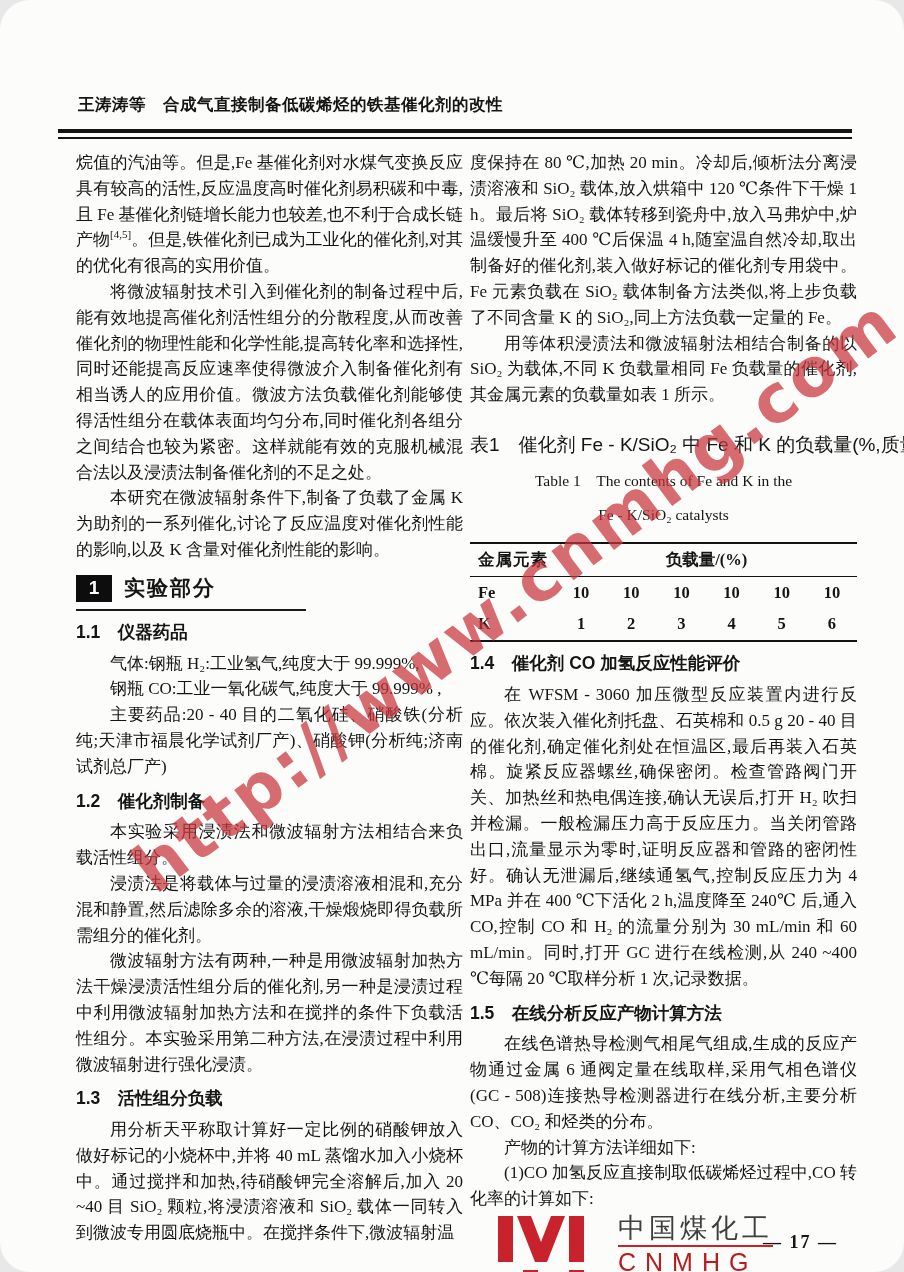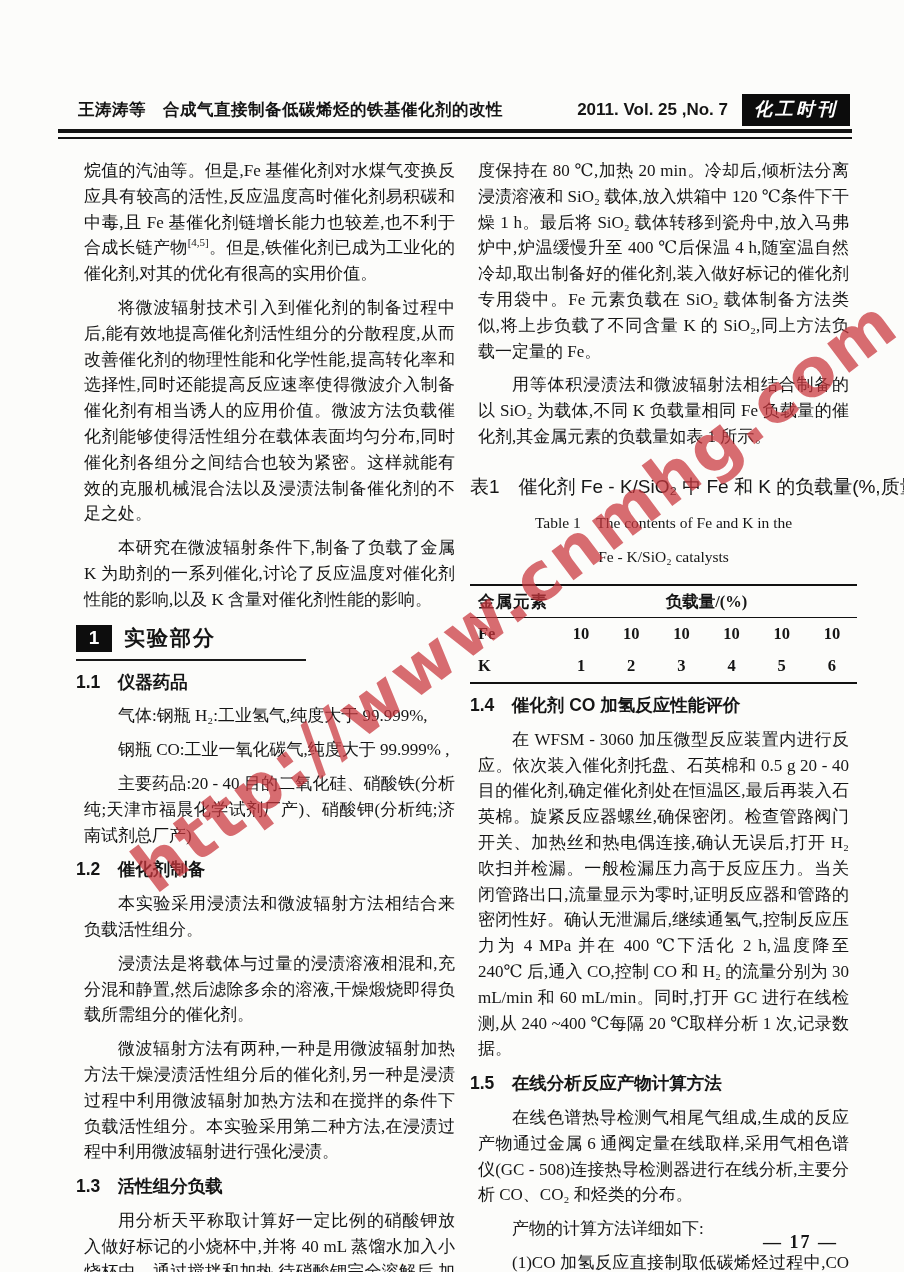--- a/index.html
+++ b/index.html
@@ -1,32 +1,32 @@
 <!DOCTYPE html>
 <html><head>
 <meta charset="utf-8">
 <style>
   html,body{margin:0;padding:0;background:#e8e8e8;}
   .page{
     position:relative;width:904px;height:1272px;background:#fcfcfa;
     font-family:"Liberation Serif","DejaVu Serif",serif;color:#151515;
-    overflow:hidden;margin:0 auto;
+    overflow:hidden;margin:0 auto;border-radius:30px;
   }
   
   .hdr{position:absolute;left:78px;top:94px;width:772px;display:flex;align-items:center;justify-content:space-between;}
   .hdr-left{font-family:"Liberation Sans","DejaVu Sans",sans-serif;font-size:16.5px;font-weight:600;letter-spacing:.5px;white-space:nowrap;}
   .hdr-right{display:flex;align-items:center;gap:14px;}
   .hdr-issue{font-family:"Liberation Sans",sans-serif;font-size:17px;font-weight:600;white-space:nowrap;}
   .badge{background:#0c0c0c;color:#fff;font-weight:bold;font-style:italic;font-size:18px;padding:3px 12px 5px;letter-spacing:3px;white-space:nowrap;}
   .hdr-rule{position:absolute;left:58px;top:129px;width:794px;height:4px;border-top:4px solid #141414;border-bottom:2px solid #141414;}
   
   .col{position:absolute;top:150px;width:387px;font-size:17px;line-height:25.8px;}
   .col-l{left:76px;}
   .col-r{left:470px;}
-  .para{text-align:justify;text-indent:2em;margin:8px;}
+  .para{text-align:justify;text-indent:2em;margin:0;}
   .para.cont{text-indent:0;}
   sup.ref{font-size:11px;line-height:0;}
   
   .sec1{display:flex;align-items:center;gap:12px;margin:12px 0 6px 0;border-bottom:2.5px solid #1a1a1a;padding-bottom:7px;width:230px;}
   .sec1-numbox{background:#0d0d0d;color:#fff;font-family:"Liberation Sans",sans-serif;font-weight:bold;font-size:19px;width:36px;height:27px;display:flex;align-items:center;justify-content:center;}
   .sec1-title{font-family:"Liberation Sans",sans-serif;font-weight:bold;font-size:21px;letter-spacing:2px;}
   .subhead{font-family:"Liberation Sans",sans-serif;font-weight:bold;font-size:17.5px;margin:9px 0 5px 0;text-align:left;text-indent:0;}
   
   .tblcap-zh{font-family:"Liberation Sans",sans-serif;font-weight:normal;font-size:19px;margin-top:24px;white-space:nowrap;letter-spacing:0;}
   .tblcap-en{font-size:15.5px;text-align:center;line-height:22px;margin-top:12px;}
@@ -54,24 +54,20 @@
   
   .pgno{position:absolute;right:66px;top:1232px;font-size:18px;font-weight:bold;letter-spacing:2px;}
 </style>
 </head>
 <body>
 
 <div class="page">
 
   <div class="hdr">
     <span class="hdr-left">王涛涛等　合成气直接制备低碳烯烃的铁基催化剂的改性</span>
-    <span class="hdr-right">
-      <span class="hdr-issue">2011. Vol. 25 ,No. 7</span>
-      <span class="badge">化工时刊</span>
-    </span>
   </div>
   <div class="hdr-rule"></div>
 
   <div class="col col-l">
     <p class="para cont"><span>烷值的汽油等。但是,Fe 基催化剂对水煤气变换反应具有较高的活性,反应温度高时催化剂易积碳和中毒,且 Fe 基催化剂链增长能力也较差,也不利于合成长链产物</span><sup class="ref">[4,5]</sup><span>。但是,铁催化剂已成为工业化的催化剂,对其的优化有很高的实用价值。</span></p>
     <p class="para">将微波辐射技术引入到催化剂的制备过程中后,能有效地提高催化剂活性组分的分散程度,从而改善催化剂的物理性能和化学性能,提高转化率和选择性,同时还能提高反应速率使得微波介入制备催化剂有相当诱人的应用价值。微波方法负载催化剂能够使得活性组分在载体表面均匀分布,同时催化剂各组分之间结合也较为紧密。这样就能有效的克服机械混合法以及浸渍法制备催化剂的不足之处。</p>
     <p class="para">本研究在微波辐射条件下,制备了负载了金属 K 为助剂的一系列催化,讨论了反应温度对催化剂性能的影响,以及 K 含量对催化剂性能的影响。</p>
 
     <div class="sec1">
       <span class="sec1-numbox">1</span>

